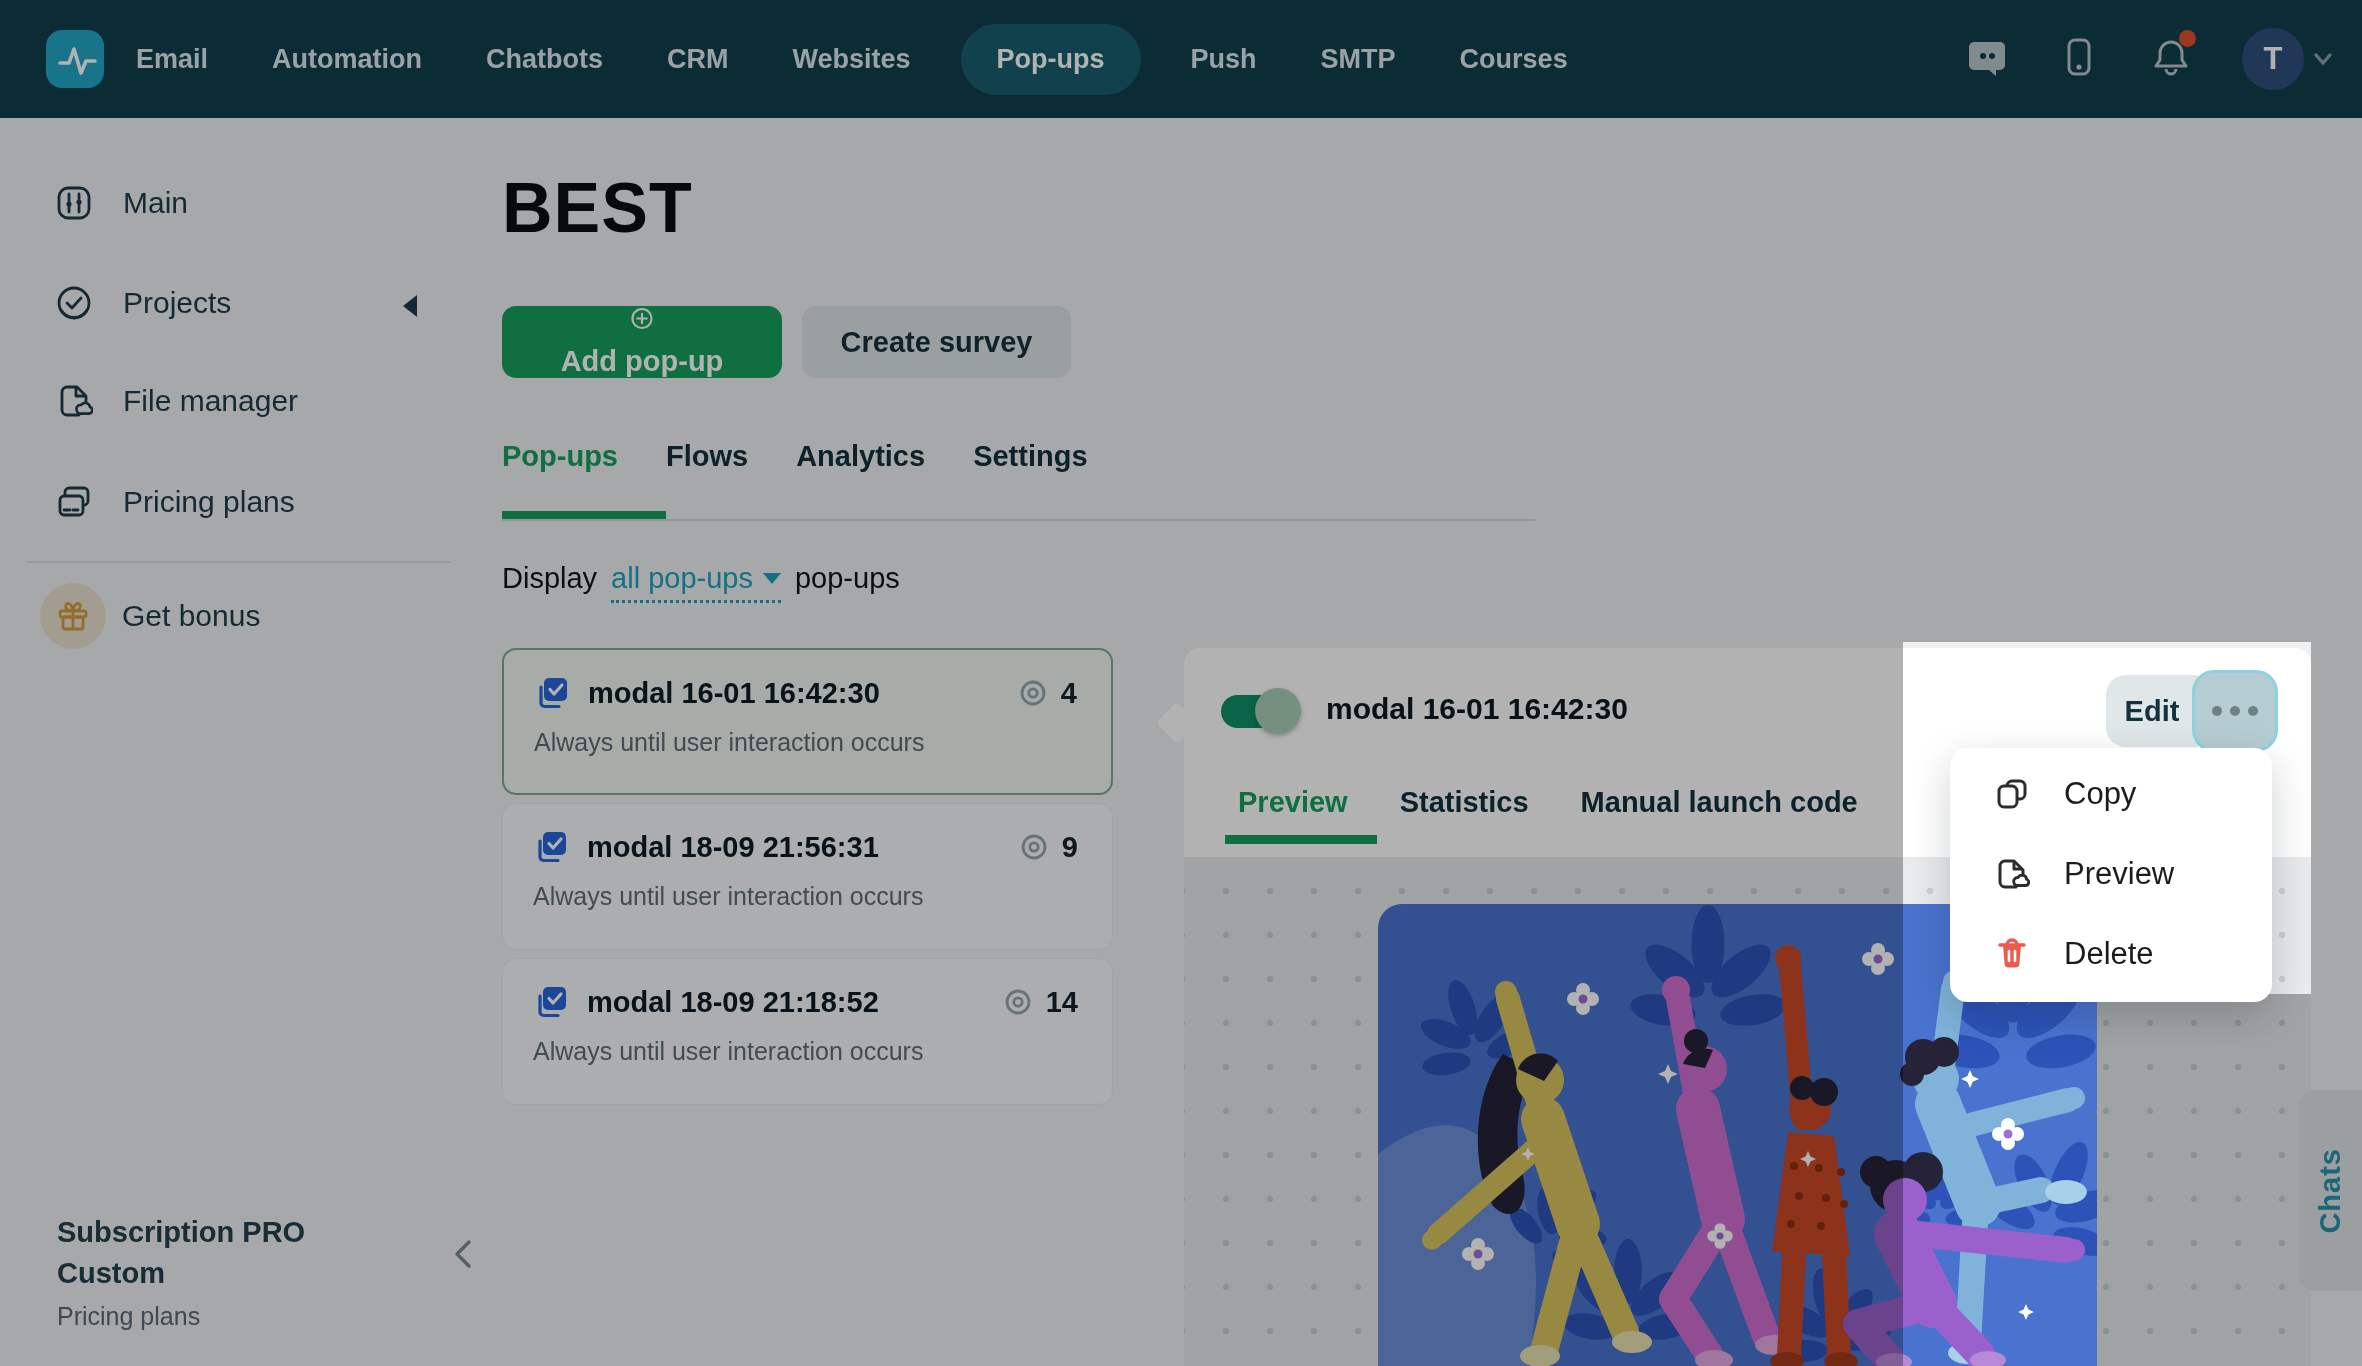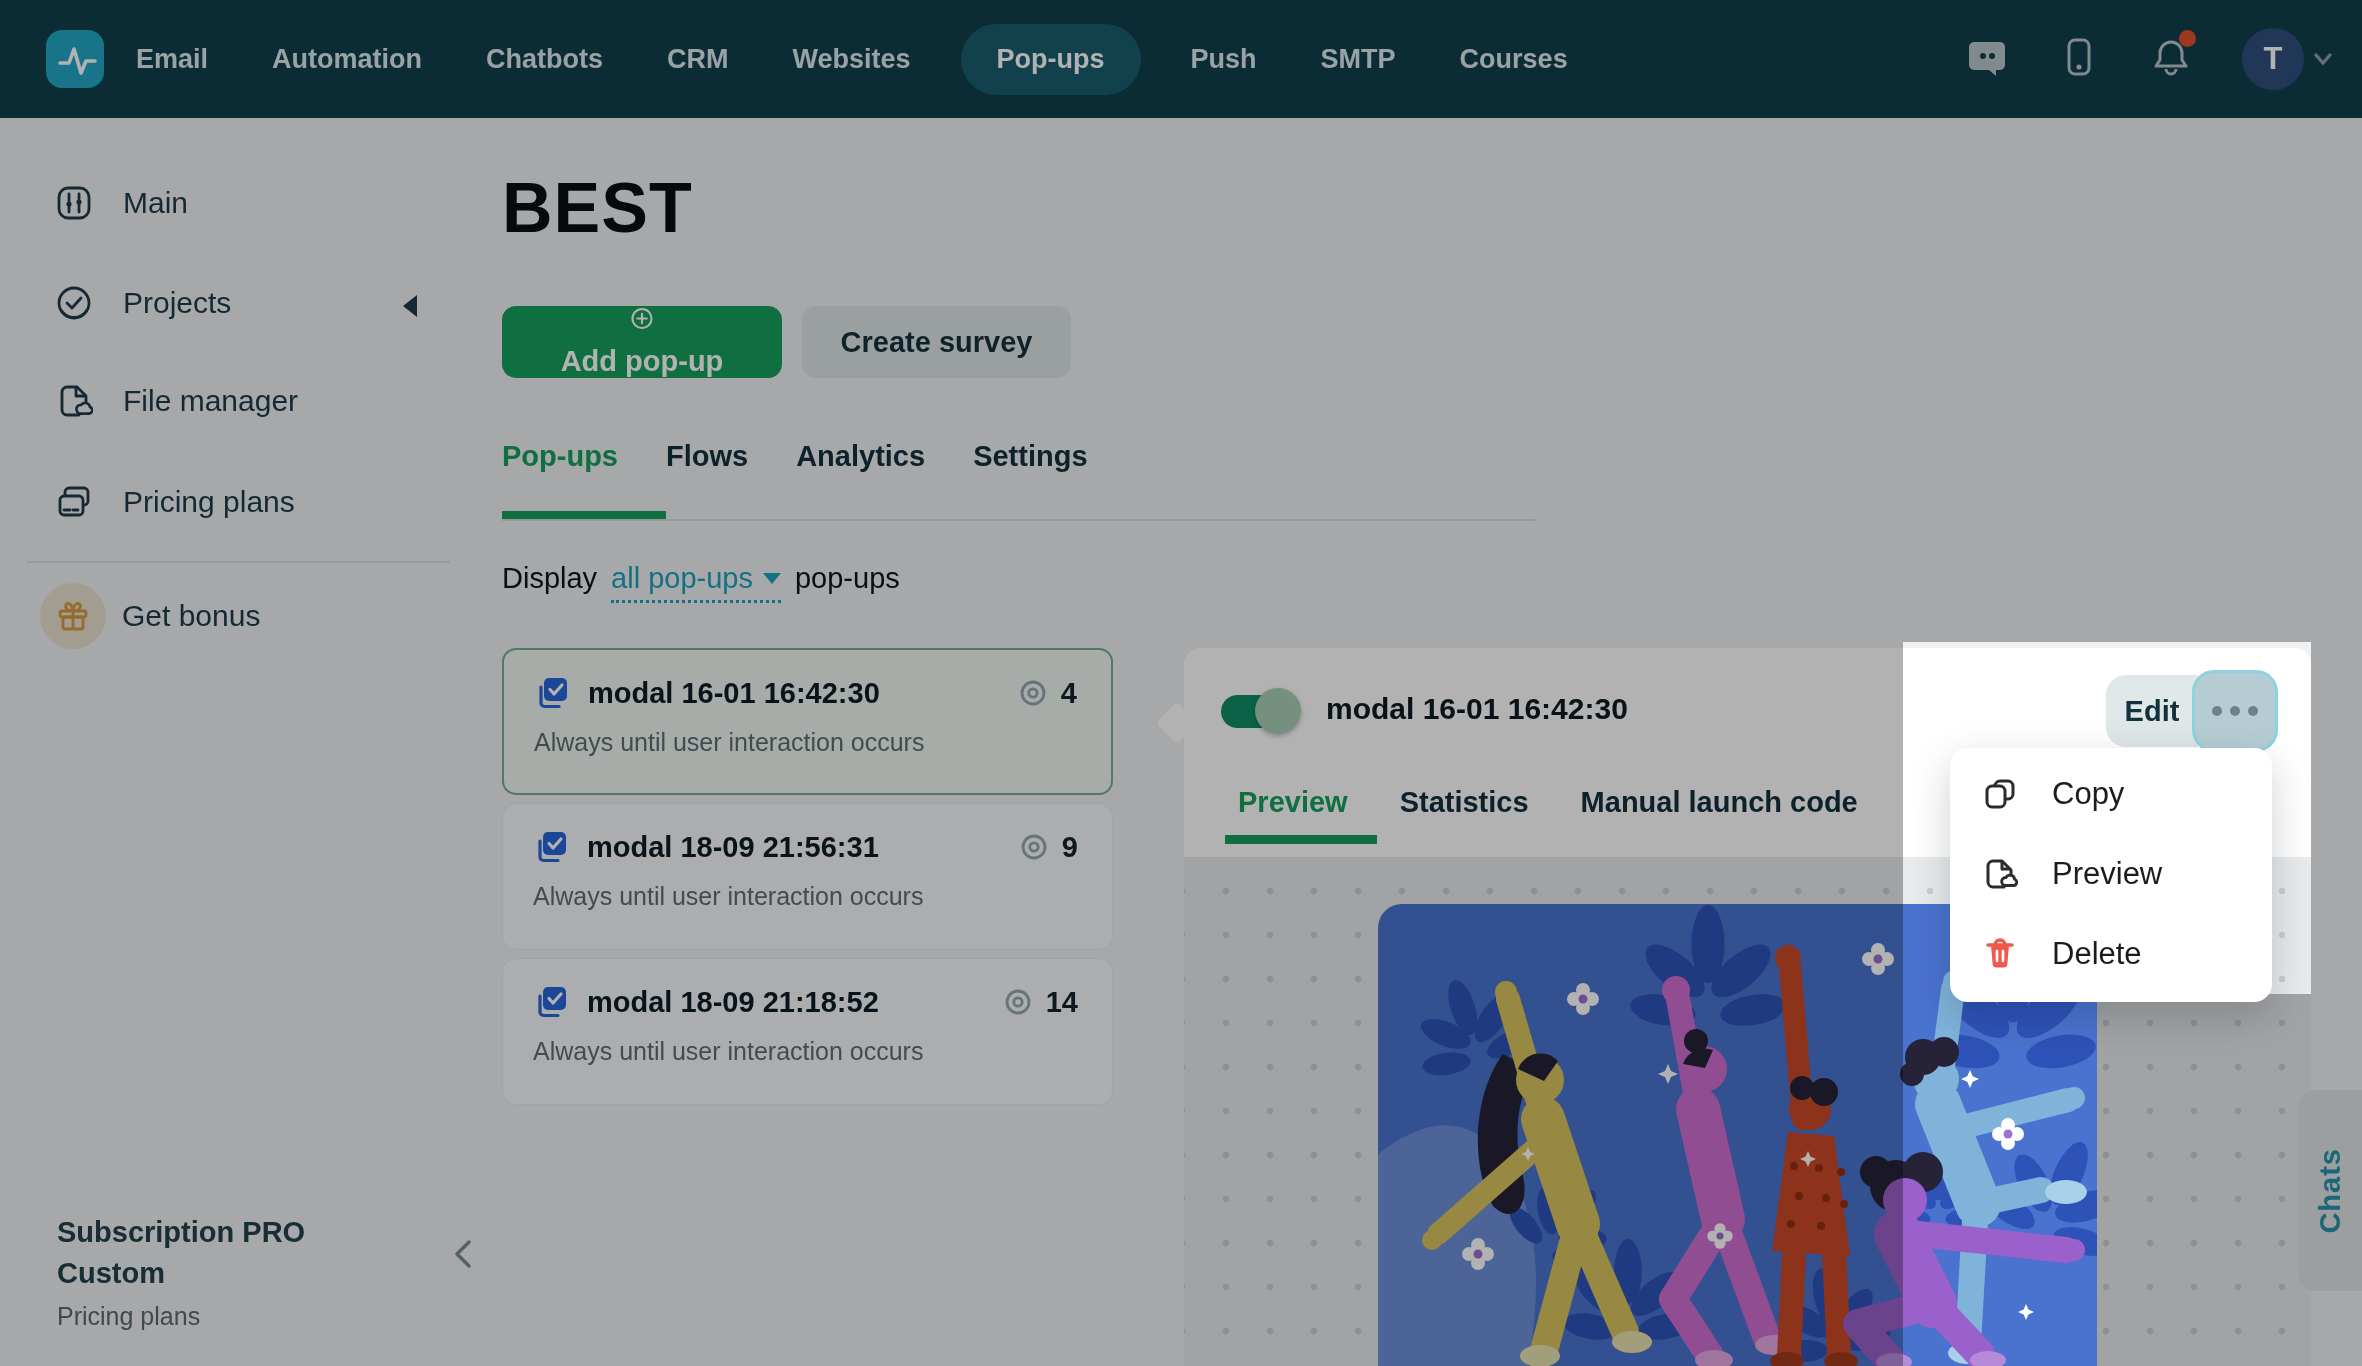--- a/index.html
+++ b/index.html
@@ -101,21 +101,21 @@
              border-radius:18px 0 0 18px;display:flex;align-items:center;justify-content:center;
              z-index:5;cursor:pointer;}
   #chats-tab span{writing-mode:vertical-rl;transform:rotate(180deg);font-size:29px;font-weight:700;
                   color:#2793ad;letter-spacing:1px;}
 
   
   .dim{position:absolute;background:rgba(0,0,0,.30);z-index:40;pointer-events:none;}
   #menu{position:absolute;left:1950px;top:748px;width:322px;height:254px;background:#fff;
         border-radius:18px;box-shadow:0 14px 40px rgba(15,25,35,.20);z-index:50;padding-top:6px;
         box-sizing:border-box;}
-  .mitem{display:flex;align-items:center;gap:34px;height:80px;padding-left:32px;font-size:31px;
+  .mitem{display:flex;align-items:center;gap:34px;height:80px;padding-left:44px;font-size:31px;
          color:#1c1c1c;font-weight:500;cursor:pointer;}
 </style>
 </head>
 <body>
 
 <div id="app">
 
   <div id="topnav">
     <div class="logo">
       <svg width="44" height="44" viewBox="0 0 44 44">

